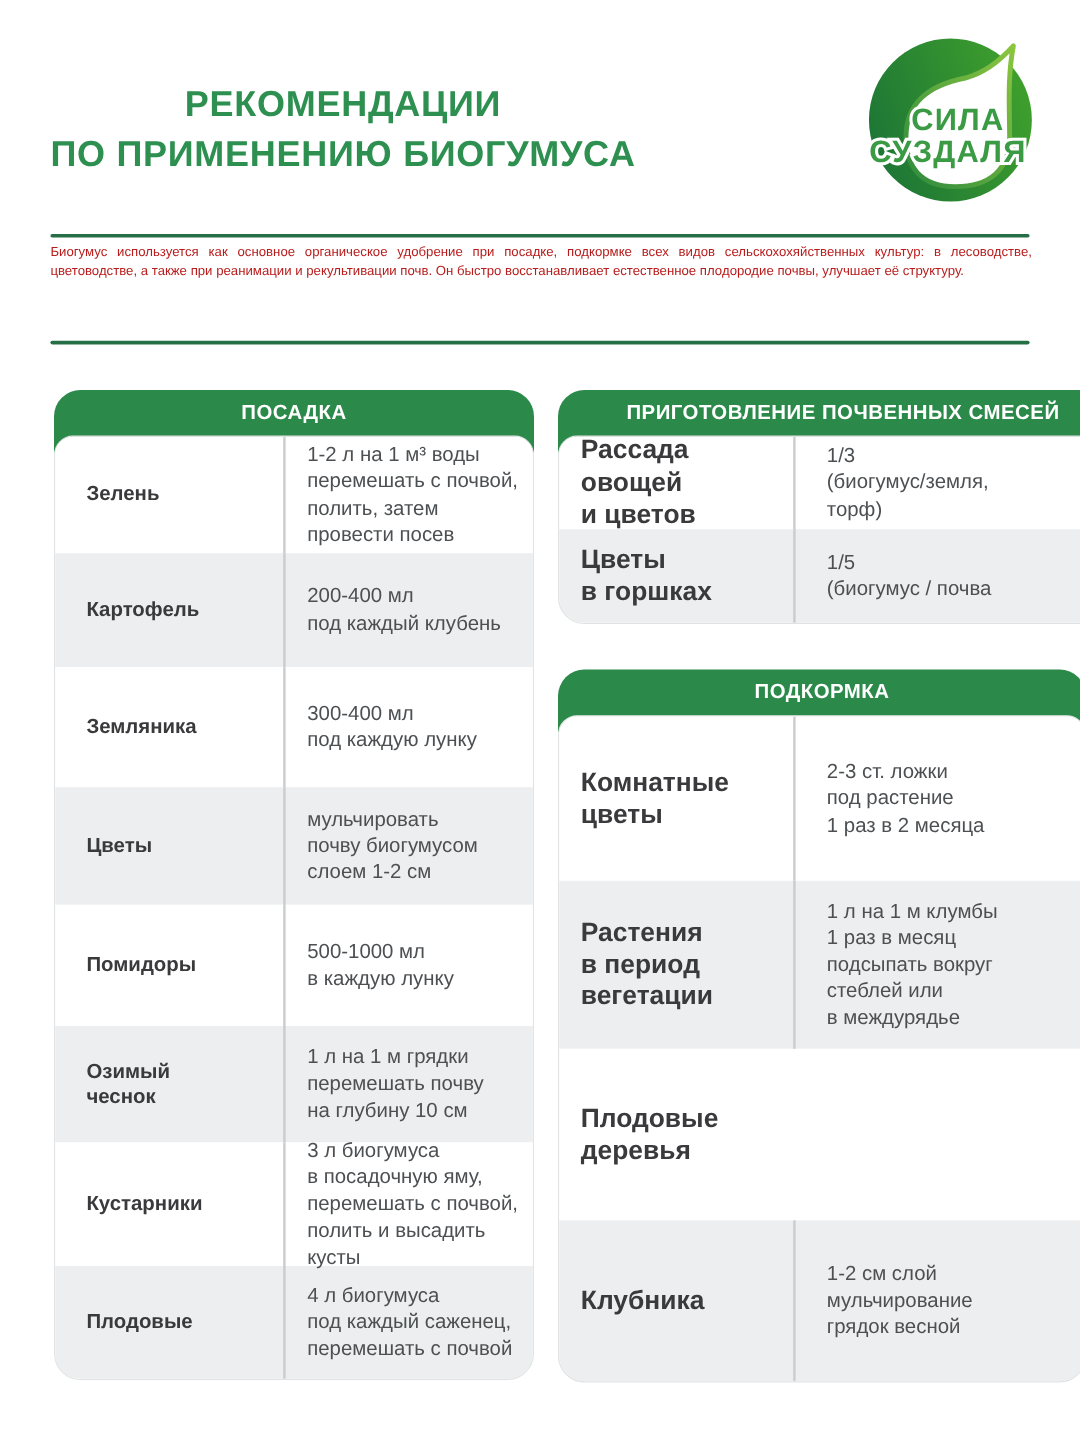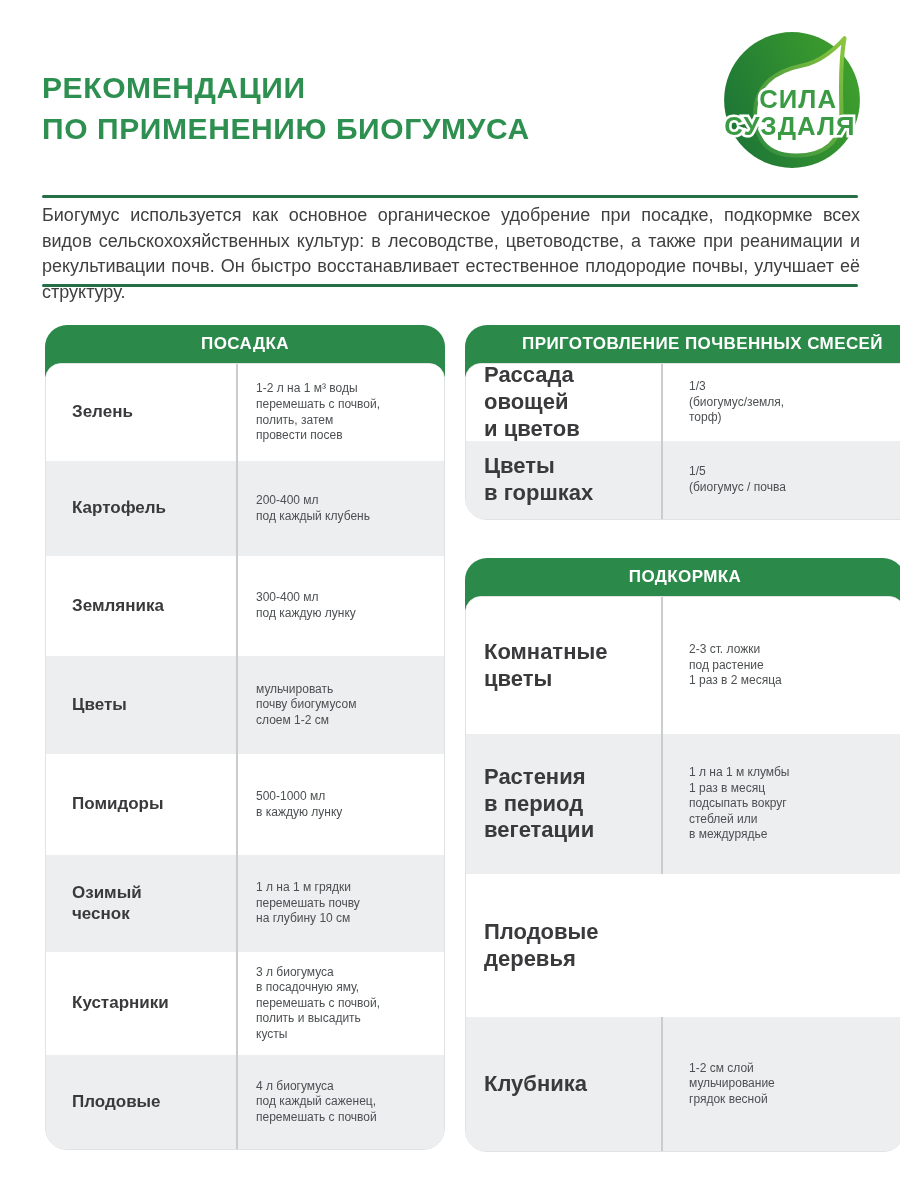--- a/index.html
+++ b/index.html
@@ -1,43 +1,43 @@
 <!DOCTYPE html>
 <html><head>
 <meta charset="utf-8">
 <style>
   html,body{margin:0;padding:0;background:#ffffff;}
   body{width:900px;height:1200px;overflow:hidden;font-family:"Liberation Sans","DejaVu Sans",sans-serif;}
   .page{position:relative;width:900px;height:1200px;background:#fff;}
 
   
   .header{position:absolute;left:42px;top:28px;right:36px;display:flex;justify-content:space-between;align-items:flex-start;}
-  .title{margin:40px 0 0 0;font-size:30px;line-height:1.35;font-weight:bold;color:#2e9050;letter-spacing:.6px;}
+  .title{margin:40px 0 0 0;font-size:30px;line-height:1.35;font-weight:bold;color:#2e9050;letter-spacing:.6px;text-align:center;}
   .title span{display:block;}
   .logo{width:144px;height:144px;flex:0 0 auto;}
 
   
   .rule{position:absolute;left:42px;width:816px;height:3px;background:#266f46;border-radius:2px;}
   .rule-top{top:195px;}
   .rule-bottom{top:284px;}
-  .intro{position:absolute;left:42px;top:203px;width:818px;margin:0;font-size:18px;line-height:1.42;color:#404040;text-align:justify;}
+  .intro{position:absolute;left:42px;top:203px;width:818px;margin:0;font-size:11px;line-height:1.42;color:#b91c1c;text-align:justify;}
 
   
   .card{position:absolute;top:325px;}
   .card-posadka{left:45px;width:400px;}
   .card-smesi{left:465px;width:475px;}
   .card-podkormka{left:465px;width:440px;top:558px;}
   .card-header{background:#2b8a4a;border-radius:22px 22px 0 0;height:52px;display:flex;align-items:center;justify-content:center;padding-bottom:14px;box-sizing:border-box;}
   .card-header span{color:#fff;font-weight:bold;font-size:17px;letter-spacing:.4px;}
   .card-body{position:relative;background:#fff;border:1px solid #e0e3e3;border-radius:16px 16px 22px 22px;margin-top:-14px;overflow:hidden;}
   .row{display:flex;align-items:center;background:#fff;}
   .row.alt{background:#eceeef;}
   .cell{box-sizing:border-box;white-space:pre-line;}
   .cell.label{font-weight:bold;color:#3a3a3c;line-height:1.22;}
-  .cell.value{flex:1;border-left:2px solid #c9cdcd;align-self:stretch;display:flex;align-items:center;color:#4d5052;font-size:12px;line-height:1.3;}
+  .cell.value{flex:1;border-left:2px solid #c9cdcd;align-self:stretch;display:flex;align-items:center;color:#4d5052;font-size:17px;line-height:1.3;}
   .cell.value > span{white-space:pre-line;display:block;}
 
   .card-posadka .cell.label{width:190px;padding-left:26px;font-size:17px;}
   .card-posadka .cell.value{padding:10px 8px 10px 18px;}
   .card-smesi .cell.label,.card-podkormka .cell.label{width:195px;padding-left:18px;font-size:22px;}
   .card-smesi .cell.value,.card-podkormka .cell.value{padding:10px 6px 10px 26px;}
 
   
   .logo text{font-family:"Liberation Sans","DejaVu Sans",sans-serif;fill:#3b9b44;paint-order:stroke;stroke:#ffffff;stroke-width:5px;font-weight:bold;}
 </style>

